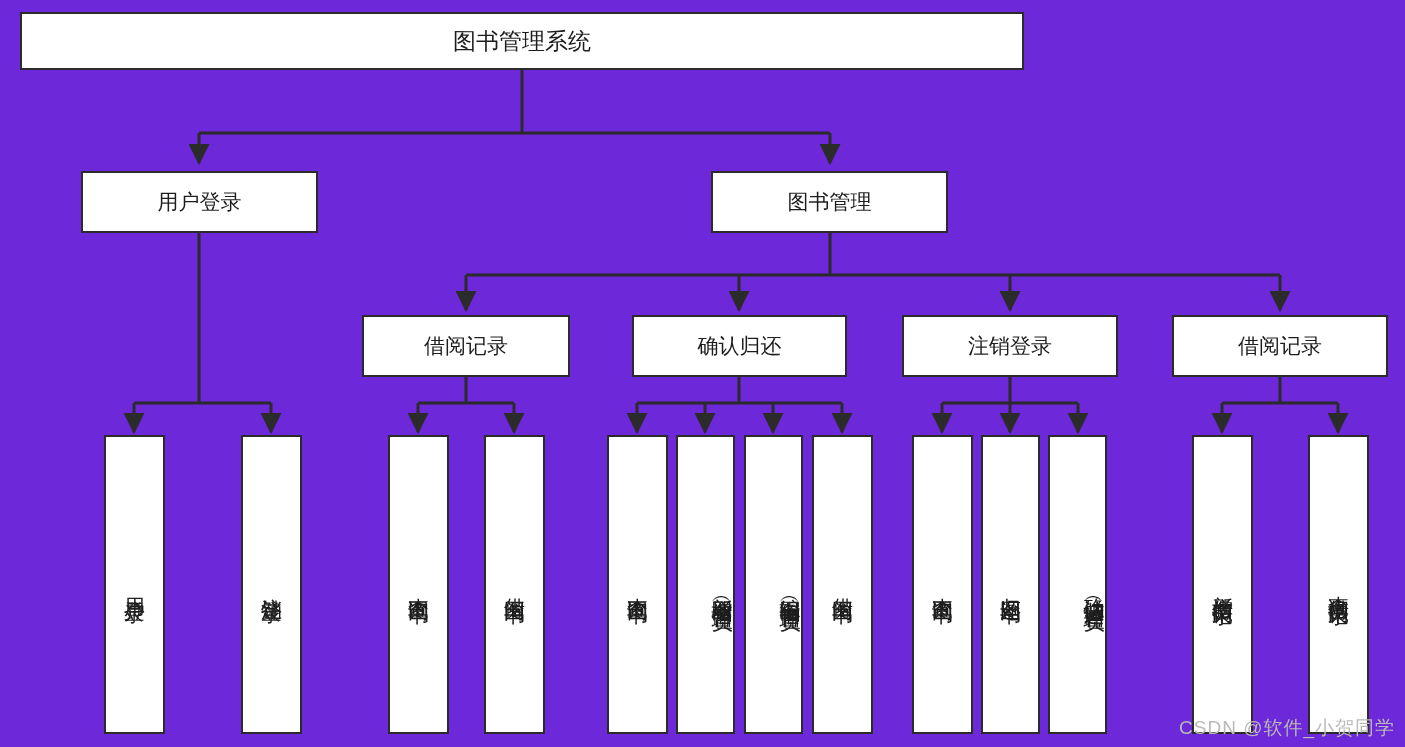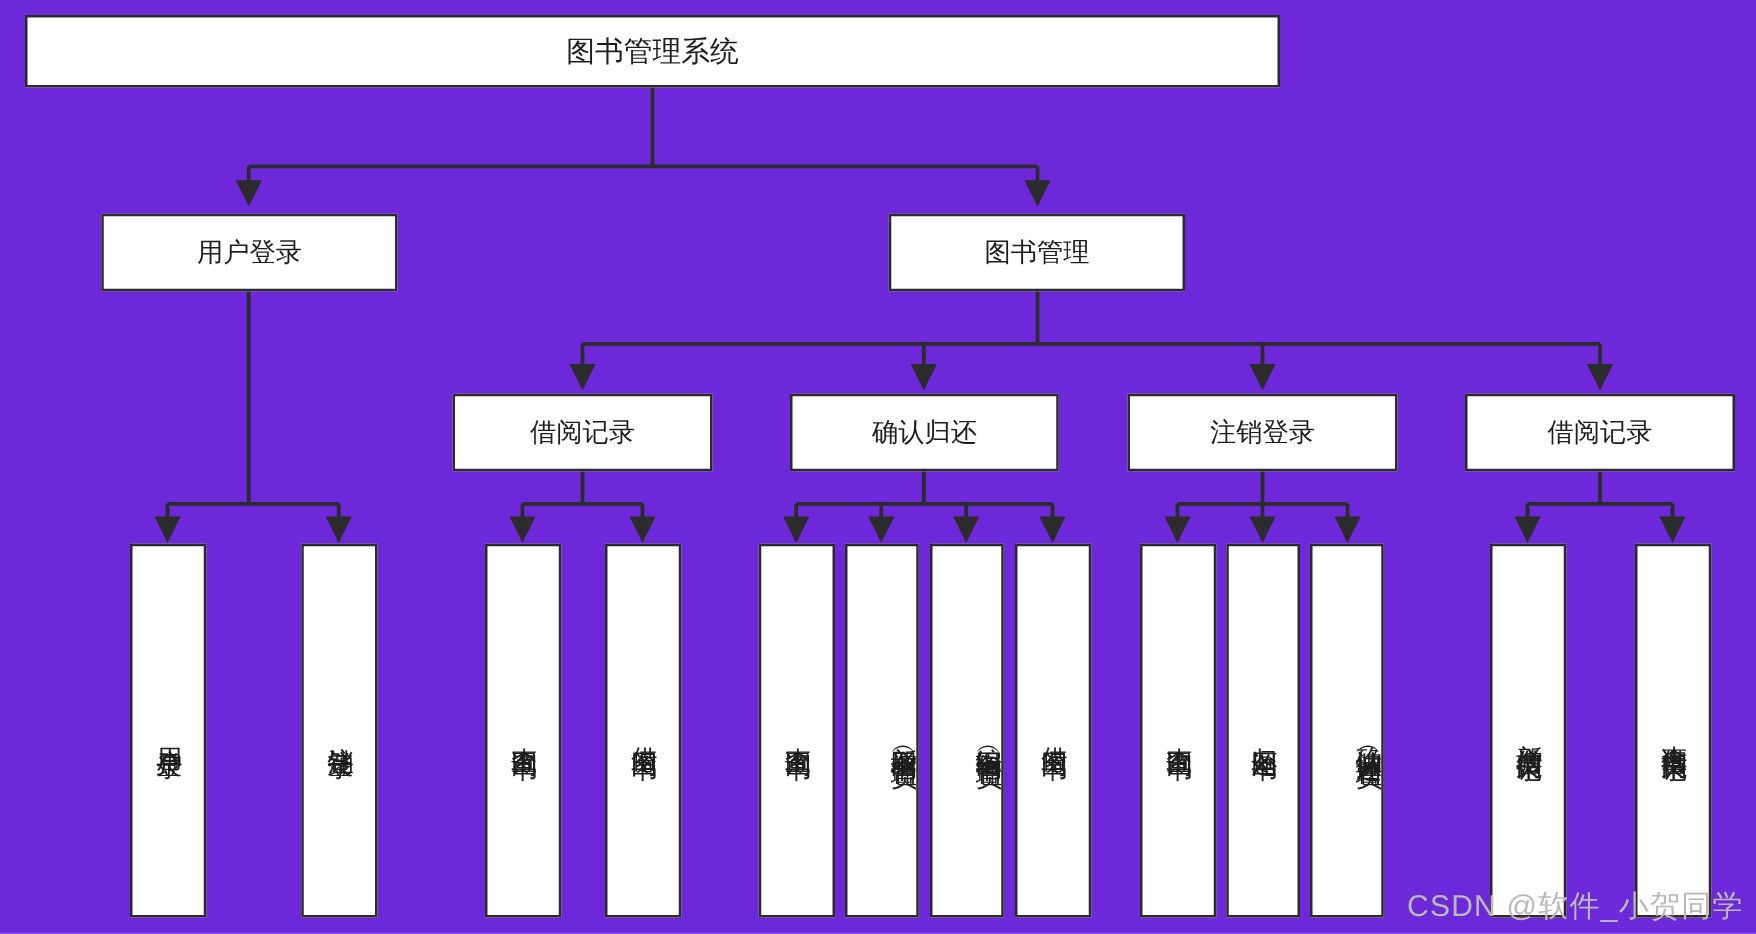--- a/index.html
+++ b/index.html
@@ -31,21 +31,21 @@
   .node.leaf .vtext{
     writing-mode:vertical-rl;
     text-orientation:upright;
     white-space:nowrap;
     display:block;
   }
   .node.leaf.anchor-top{align-items:flex-start;}
   .node.leaf.anchor-mid{align-items:center;padding-top:0;}
   .watermark{
     position:absolute;right:10px;bottom:6px;
-    font-size:24px;color:#b9b9b9;letter-spacing:1px;
+    font-size:19px;color:#b9b9b9;letter-spacing:1px;
     white-space:nowrap;pointer-events:none;
   }
 </style>
 </head>
 <body>
 
 <div id="canvas">
 
   <svg id="wires" viewBox="0 0 1405 747">
     <defs>

